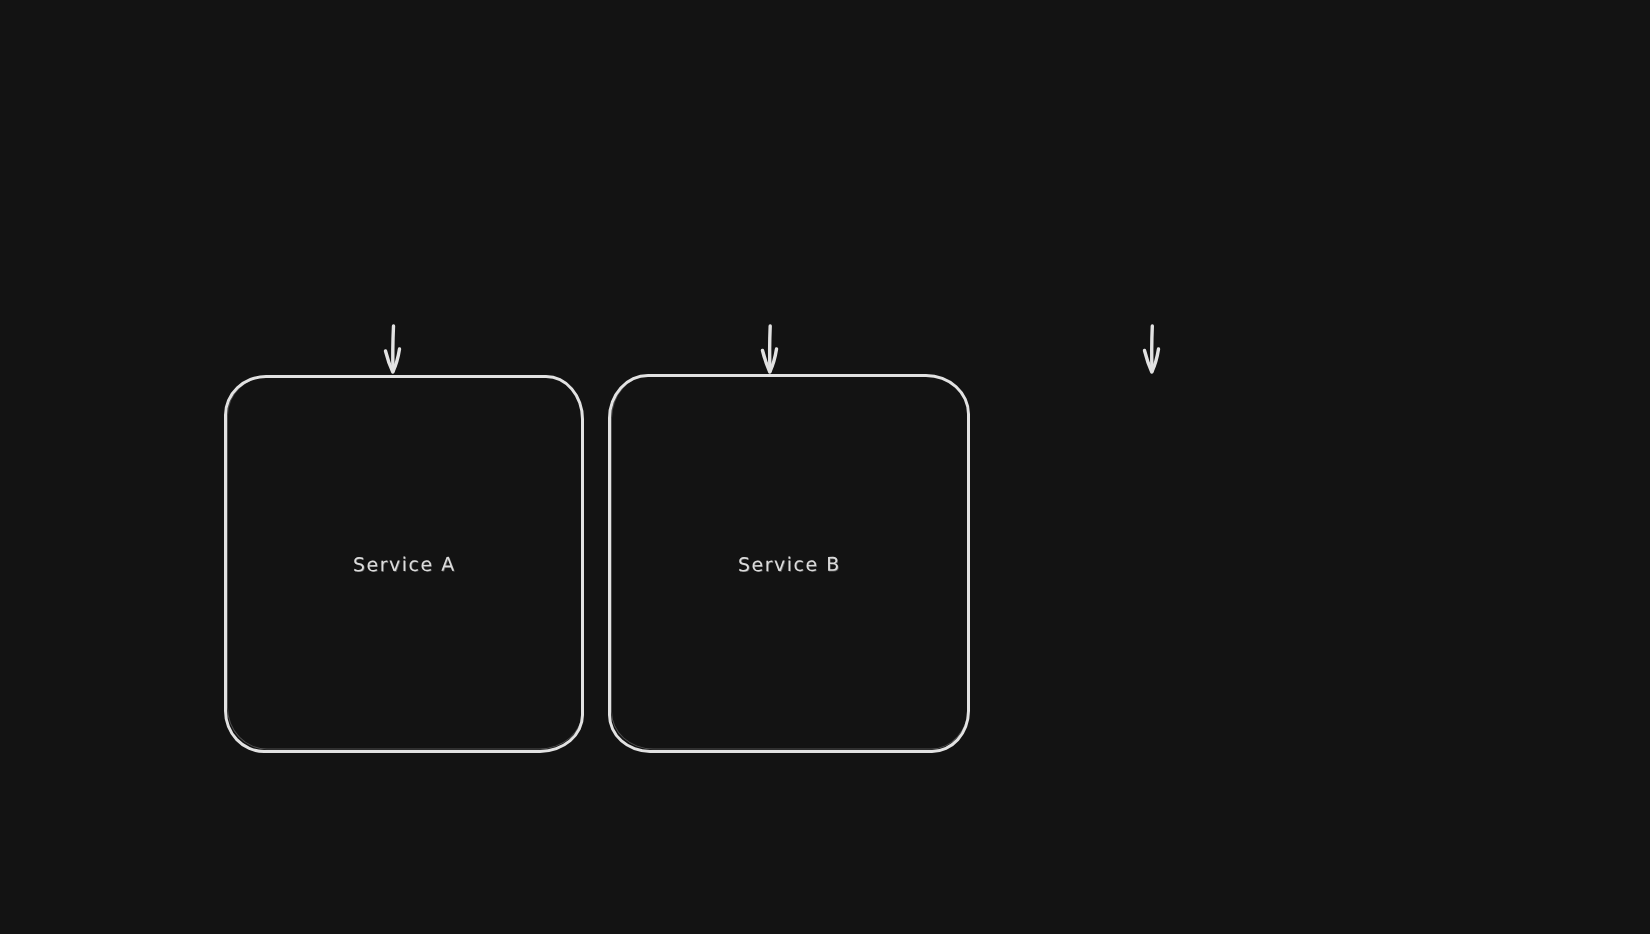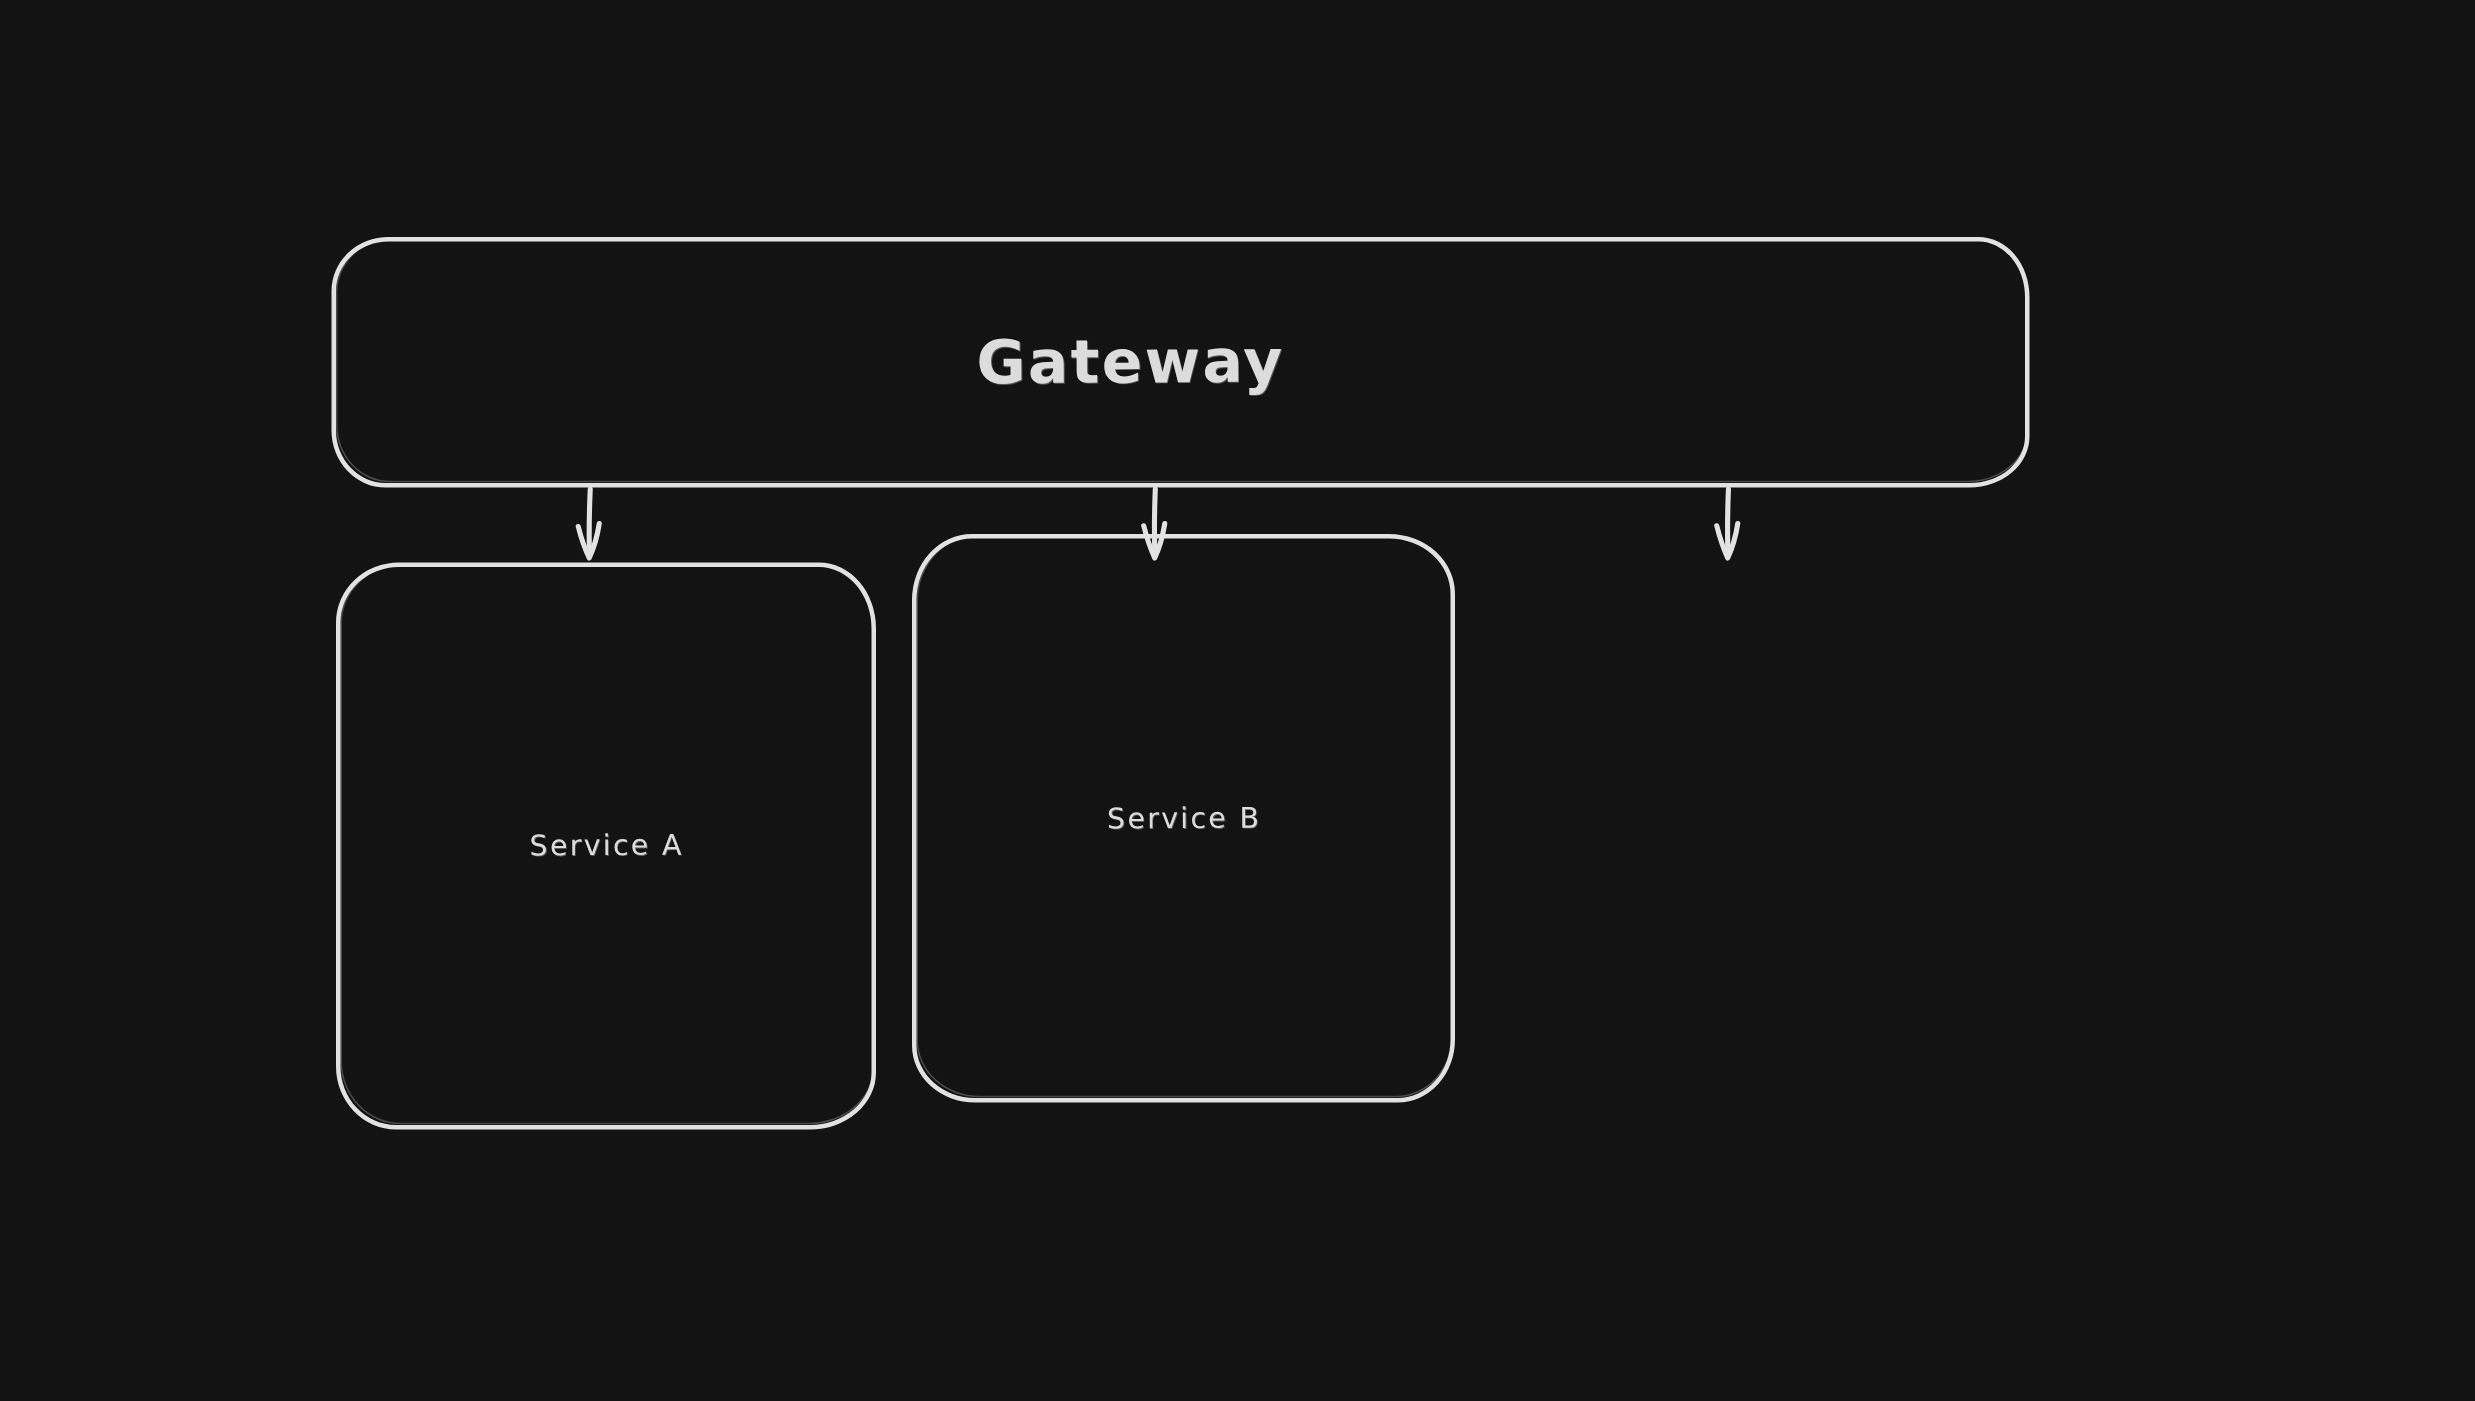--- a/index.html
+++ b/index.html
@@ -35,21 +35,21 @@
     left: 221px; top: 158px;
     width: 1132px; height: 167px;
     border-radius: 38px 34px 40px 36px / 36px 40px 34px 38px;
   }
   .node-service-a {
     left: 224px; top: 375px;
     width: 360px; height: 378px;
     border-radius: 42px 38px 44px 40px / 40px 44px 38px 42px;
   }
   .node-service-b {
-    left: 608px; top: 356px;
+    left: 608px; top: 374px;
     width: 362px; height: 379px;
     border-radius: 40px 44px 38px 42px / 44px 40px 42px 38px;
   }
   .node-service-c {
     left: 998px; top: 374px;
     width: 362px; height: 379px;
     border-radius: 44px 40px 42px 38px / 38px 42px 40px 44px;
   }
   
   .node::after {
@@ -104,23 +104,20 @@
     <g>
       <path d="M770.2 326 Q769.2 350 770 371"></path>
       <path d="M762.5 350.5 Q765.5 362.5 769.8 372 Q774.5 362 776.5 349"></path>
     </g>
     <g>
       <path d="M1152.3 326 Q1151.3 350 1152 371"></path>
       <path d="M1144.5 350.5 Q1147.5 362.5 1151.8 372 Q1156.5 362 1158.5 349"></path>
     </g>
   </svg>
 
-  <div class="node node-gateway">
-    <span class="node-label gateway-label">Gateway</span>
-  </div>
 
   <div class="node node-service-a">
     <span class="node-label service-label">Service A</span>
   </div>
 
   <div class="node node-service-b">
     <span class="node-label service-label">Service B</span>
   </div>
 
 

